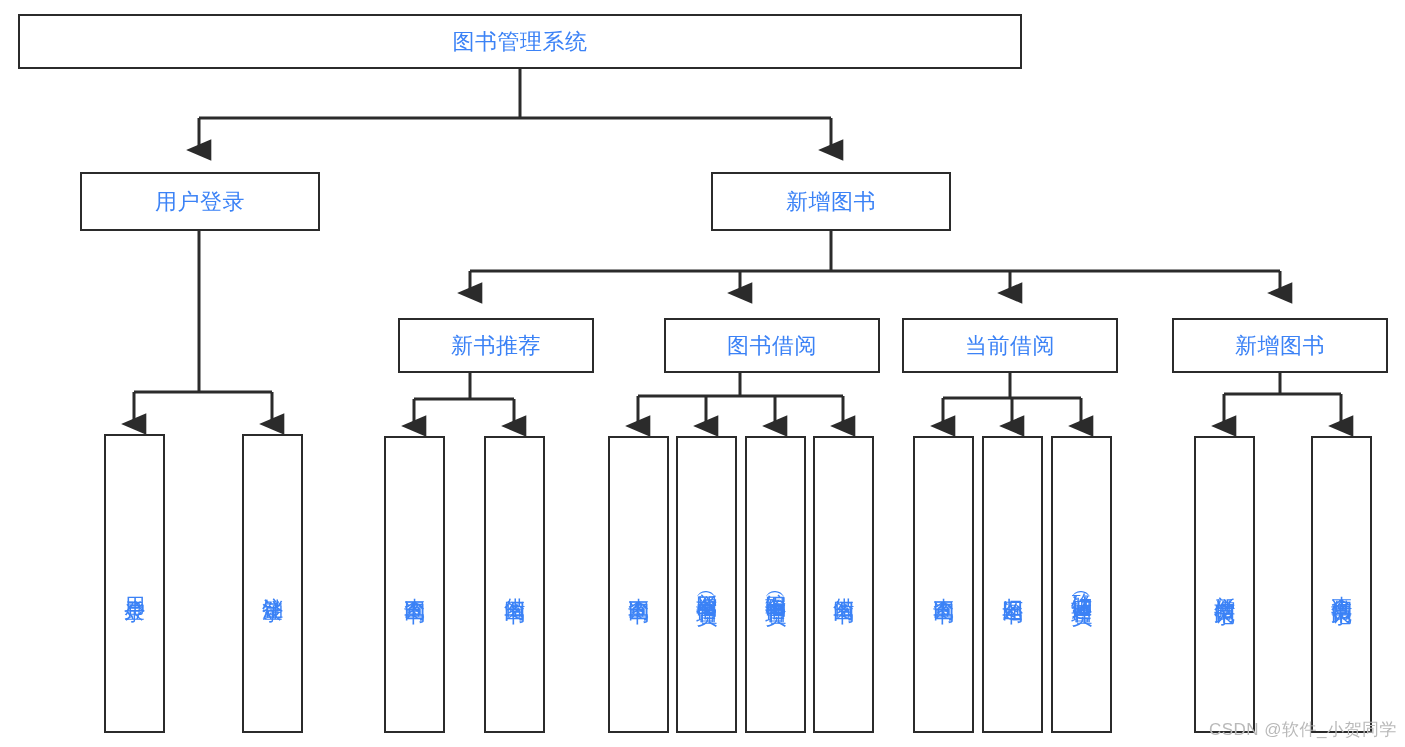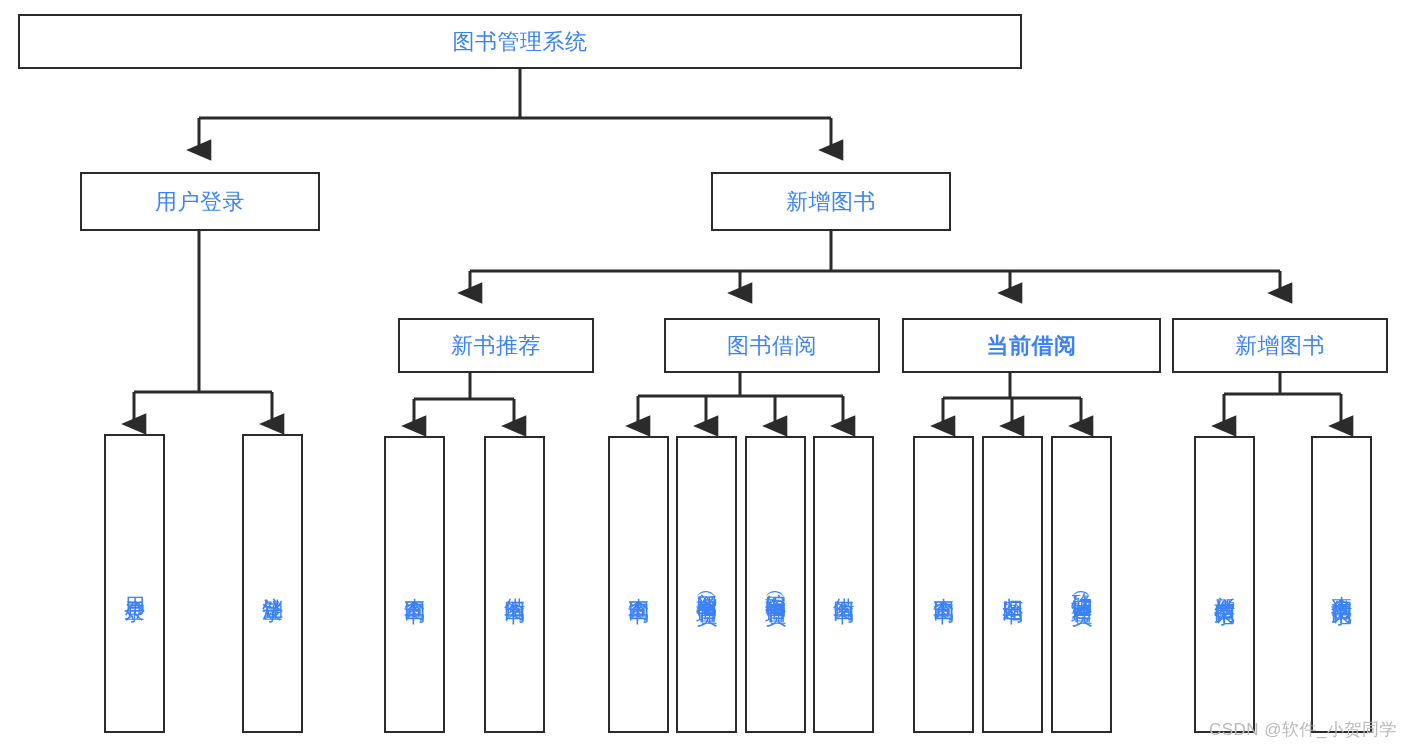--- a/index.html
+++ b/index.html
@@ -136,21 +136,21 @@
   <div class="node-box node-h" style="left:711px; top:172px; width:240px; height:59px;">
     <span class="node-label">新增图书</span>
   </div>
 
   <div class="node-box node-h" style="left:378px; top:318px; width:196px; height:55px;margin-left:20px;">
     <span class="node-label">新书推荐</span>
   </div>
   <div class="node-box node-h" style="left:632px; top:318px; width:216px; height:55px;margin-left:32px;">
     <span class="node-label">图书借阅</span>
   </div>
-  <div class="node-box node-h" style="left:902px; top:318px; width:259px; height:55px;font-weight:bold;">
+  <div class="node-box node-h" style="left:902px; top:318px; width:216px; height:55px;">
     <span class="node-label">当前借阅</span>
   </div>
   <div class="node-box node-h" style="left:1172px; top:318px; width:216px; height:55px;">
     <span class="node-label">新增图书</span>
   </div>
 
   <div class="node-box node-v" style="left:104px; top:434px; width:61px; height:299px;">
     <span class="node-label">用户登录</span>
   </div>
   <div class="node-box node-v" style="left:242px; top:434px; width:61px; height:299px;">

